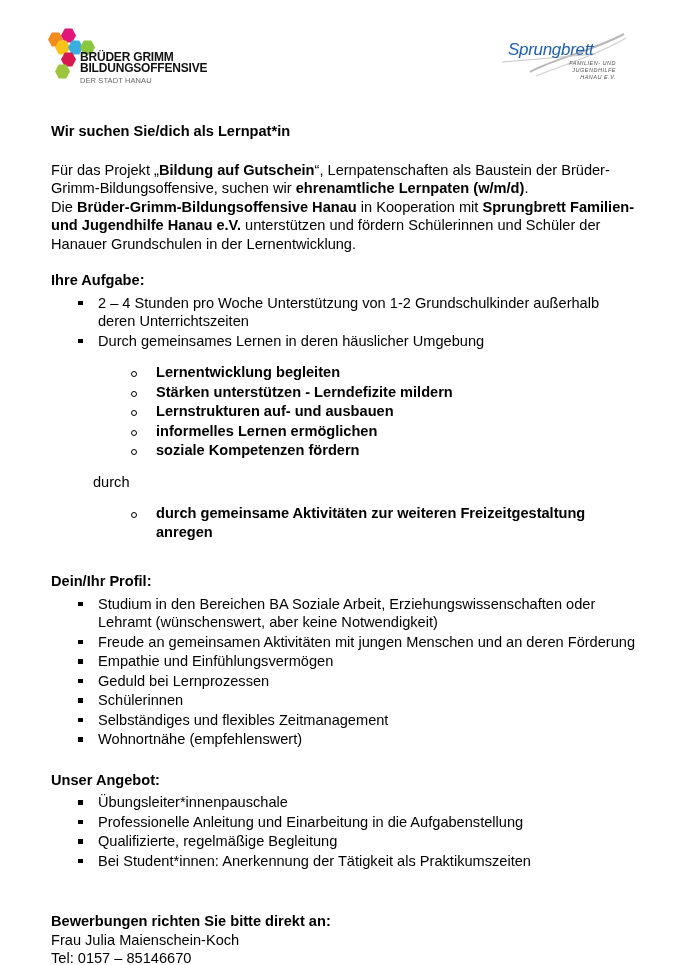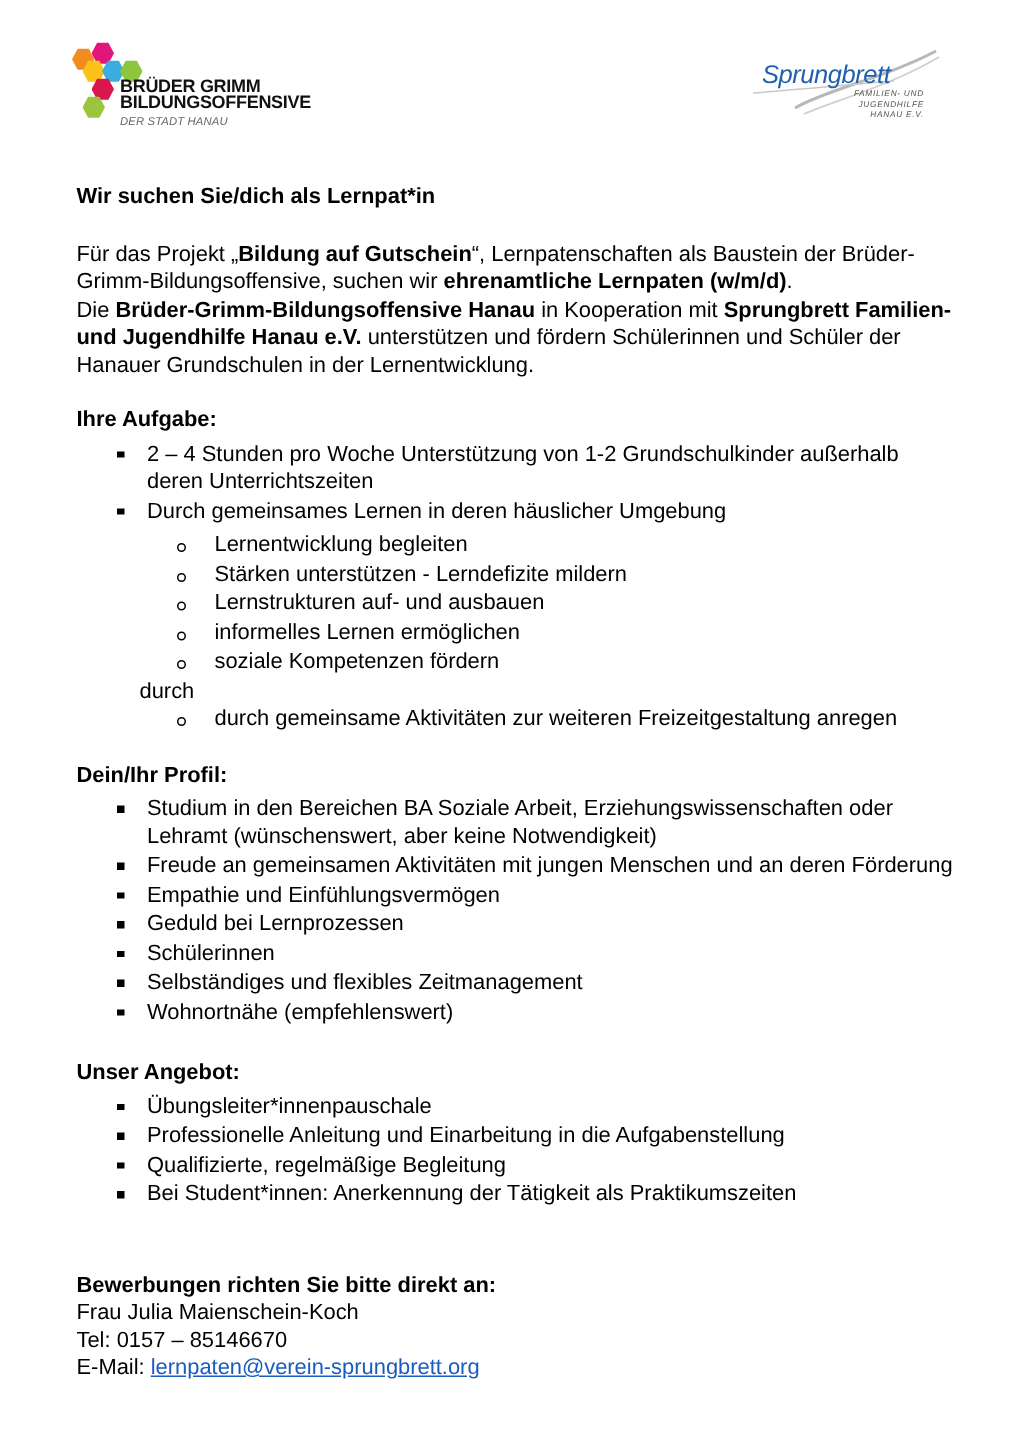--- a/index.html
+++ b/index.html
@@ -6,38 +6,38 @@
     body {
       width: 681px; height: 965px; position: relative; overflow: hidden;
       font-family: "Liberation Sans", sans-serif; color: #000;
       font-size: 14.6px;
     }
     .logo-left { position: absolute; left: 48px; top: 28px; width: 130px; height: 56px; }
     .hex { position: absolute; width: 15px; height: 15px;
       clip-path: polygon(25% 3%, 75% 3%, 100% 50%, 75% 97%, 25% 97%, 0% 50%); }
     .bg-text { position: absolute; left: 32px; top: 24px; line-height: 11px; }
     .bg-t1, .bg-t2 { font-weight: bold; font-size: 12px; letter-spacing: -0.2px; color: #111; display:block; }
-    .bg-t3 { font-size: 7.5px; color: #666; letter-spacing: 0.1px; display:block; margin-top: 1px; font-style: italic; }
+    .bg-t3 { font-size: 7.5px; color: #666; letter-spacing: 0.1px; display:block; margin-top: 1px; }
 
     .logo-right { position: absolute; left: 500px; top: 30px; width: 130px; height: 50px; }
     .sb-title { position: absolute; left: 8px; top: 10px; font-weight: normal; font-style: italic;
       font-size: 17px; color: #1f5fae; letter-spacing: -0.3px; }
     .sb-sub { position: absolute; left: 40px; top: 30px; font-size: 5.5px; font-style: italic;
       color: #555; letter-spacing: 0.5px; line-height: 7px; text-align: right; width: 76px; }
     .sb-swoosh { position: absolute; left: 0; top: 0; }
 
     .content { position: absolute; left: 51px; top: 122px; width: 590px; line-height: 18.5px; }
     .h { font-weight: bold; }
     .p { margin: 0; }
     .gap-lg { height: 20px; }
     .gap-md { height: 18px; }
     ul.sq { list-style: none; margin: 4px; padding: 0; }
     ul.sq > li { position: relative; padding-left: 43px; margin: 0 0 1px 0; }
     ul.sq > li::before { content: ""; position: absolute; left: 23px; top: 7px; width: 4.5px; height: 4.5px; background: #000; }
-    ul.ci { list-style: none; margin: 0; padding: 0; }
+    ul.ci { list-style: none; margin: 13px; padding: 0; font-weight: bold; }
     ul.ci > li { position: relative; padding-left: 92px; margin: 0 0 1px 0; }
     ul.ci > li::before { content: ""; position: absolute; left: 67px; top: 8px; width: 4px; height: 4px; border: 1px solid #000; border-radius: 50%; }
     .sowie { padding-left: 42px; }
     a.mail { color: #1a5bbf; text-decoration: underline; }
   </style>
 </head>
 <body>
 
 <div class="logo-left">
   <div class="hex" style="left: 0px; top: 4px; background: rgb(242, 140, 30);"></div>

